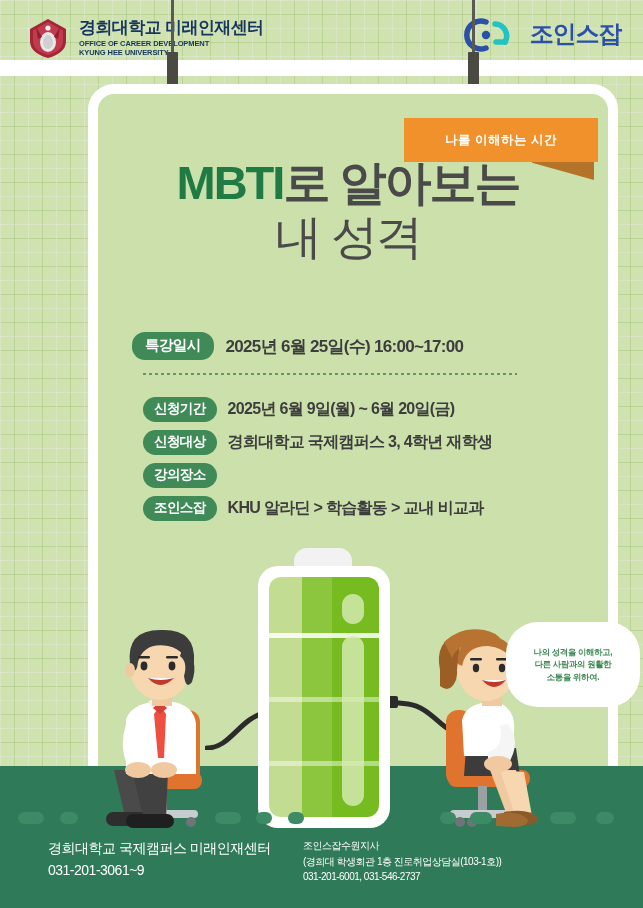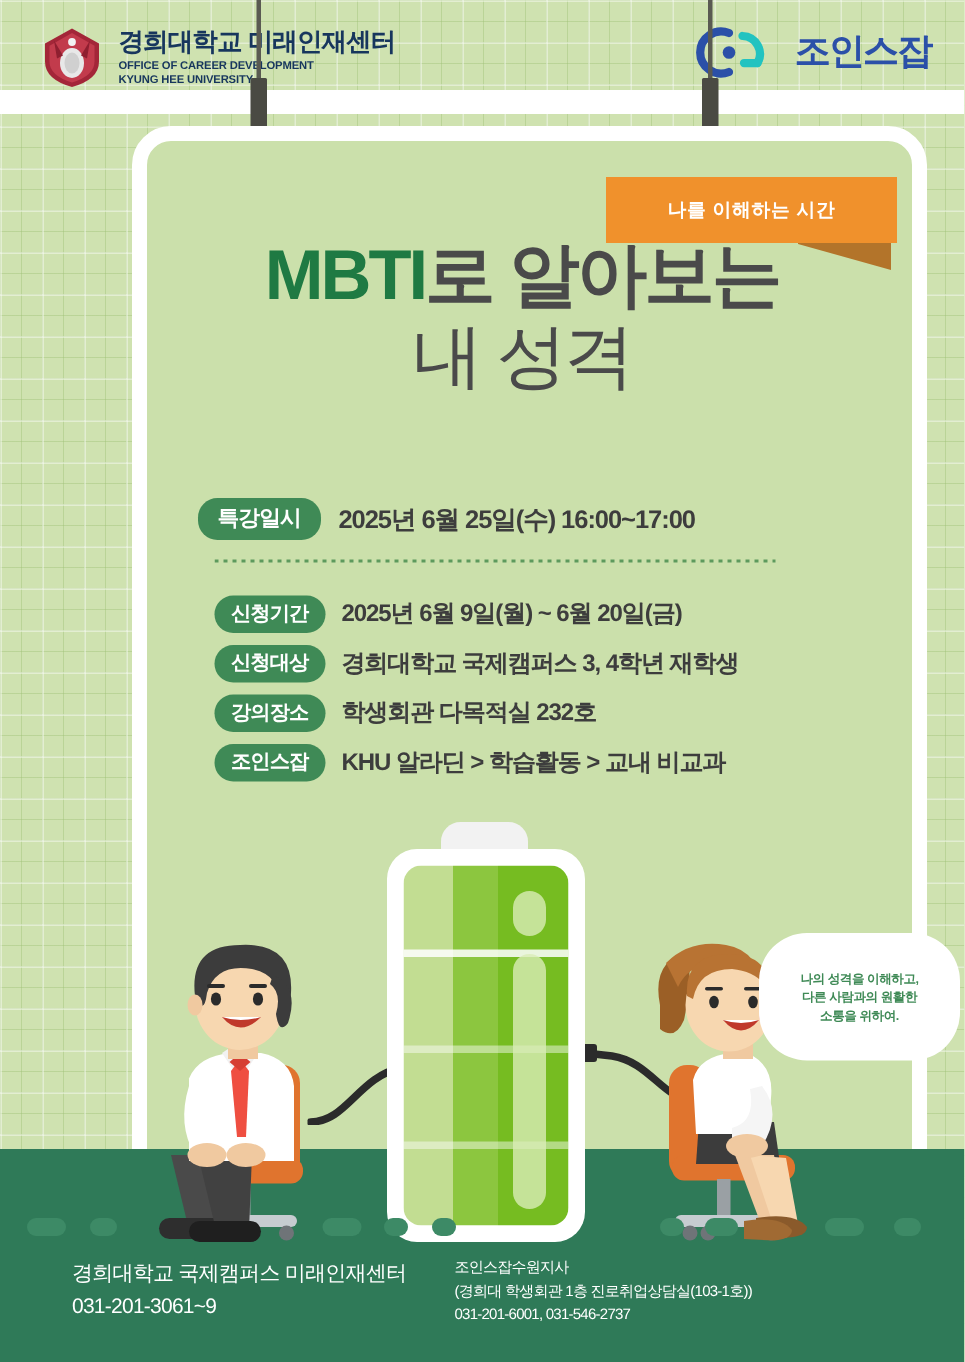--- a/index.html
+++ b/index.html
@@ -262,21 +262,20 @@
     <div class="info-row">
       <span class="badge">신청기간</span>
       <span class="info-val">2025년 6월 9일(월) ~ 6월 20일(금)</span>
     </div>
     <div class="info-row">
       <span class="badge">신청대상</span>
       <span class="info-val">경희대학교 국제캠퍼스 3, 4학년 재학생</span>
     </div>
     <div class="info-row">
       <span class="badge">강의장소</span>
-      <span class="info-val">학생회관 다목적실 232호</span>
     </div>
     <div class="info-row">
       <span class="badge">조인스잡</span>
       <span class="info-val">KHU 알라딘 &gt; 학습활동 &gt; 교내 비교과</span>
     </div>
   </div>
 
   <div class="floor"></div>
   <div class="floor-dots">
     <span class="fdot" style="left:18px;width:26px;"></span>

